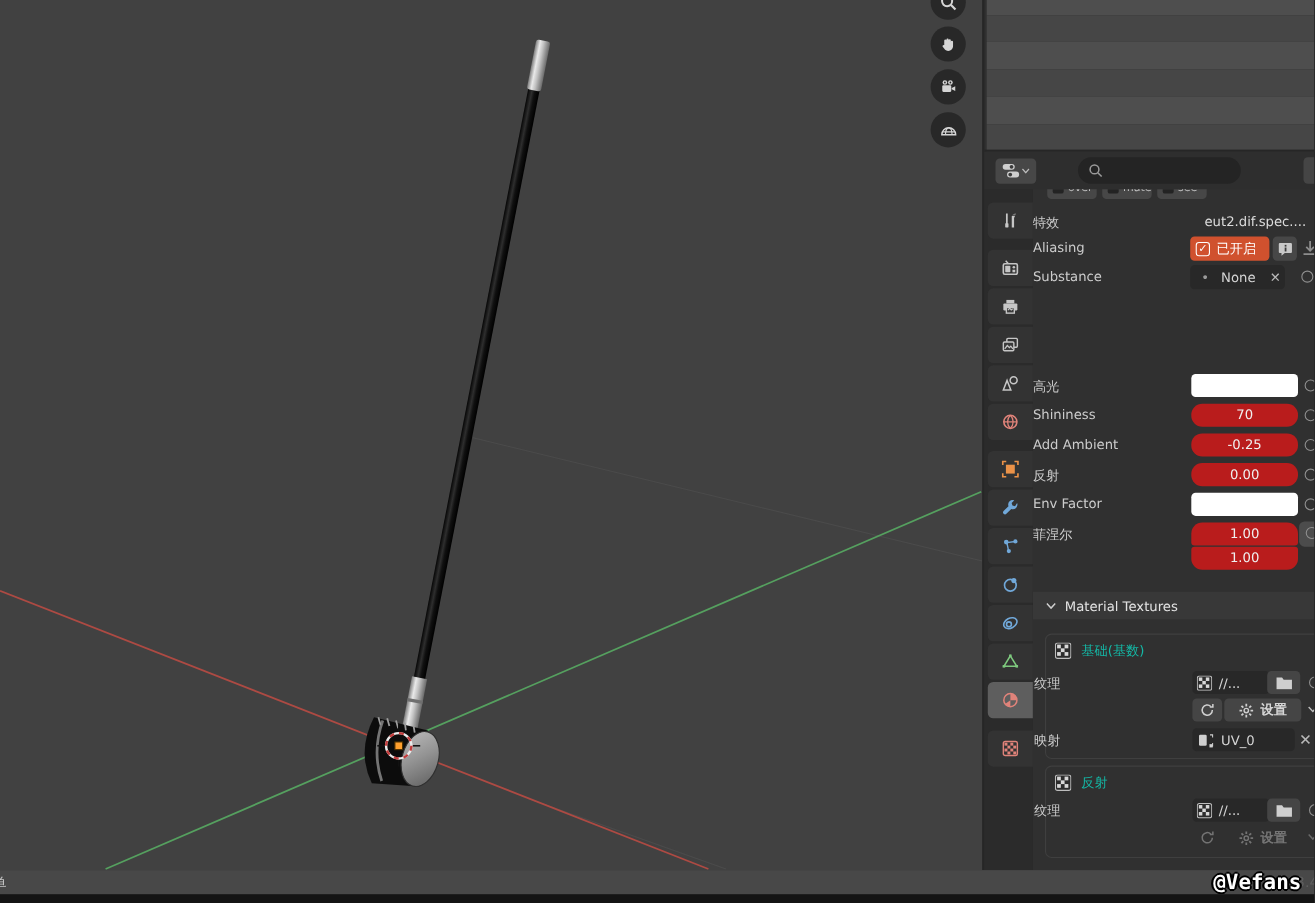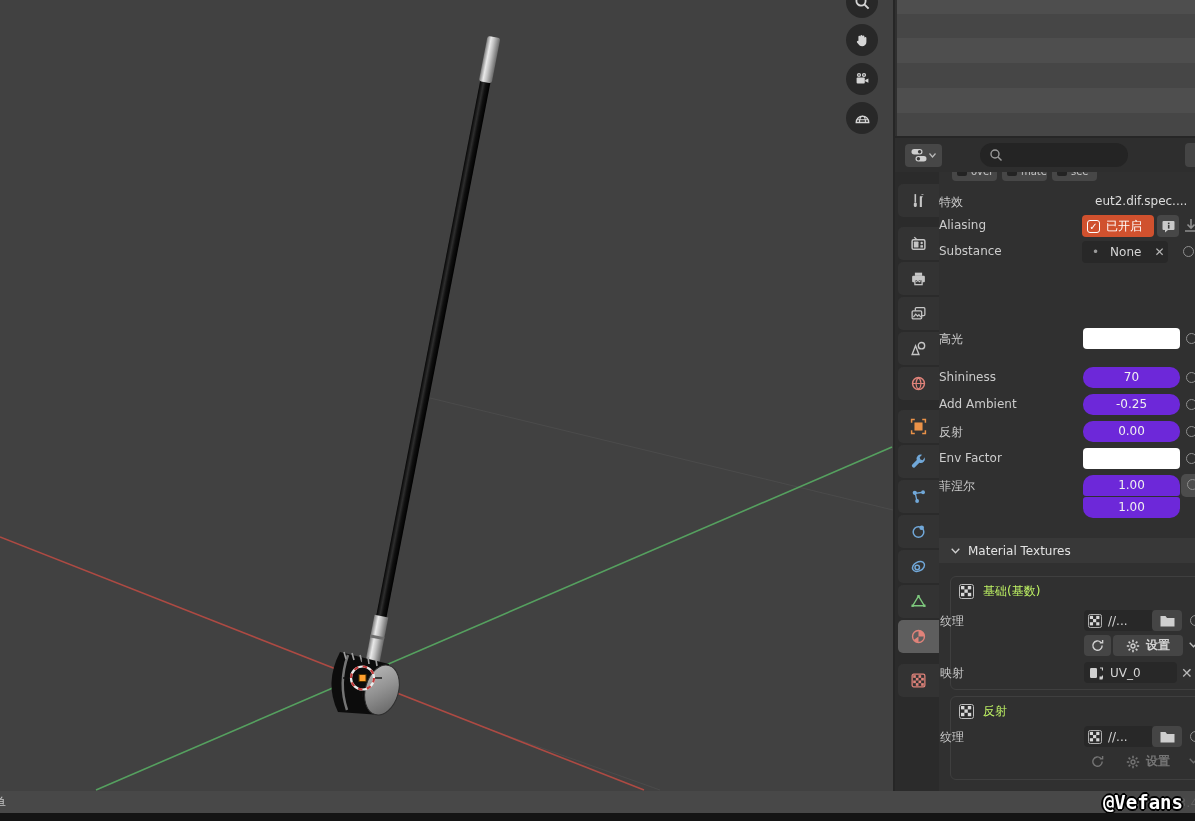--- a/index.html
+++ b/index.html
@@ -25,27 +25,27 @@
   .ptab{position:absolute;left:3px;width:41px;height:33px;border-radius:5px 0 0 5px;background:#333333;
         display:flex;align-items:center;justify-content:center;}
   .ptab.active{background:#5e5e5e;}
   
   .content{position:absolute;left:939px;top:172px;width:256px;height:619px;background:#303030;overflow:hidden;}
   .row{position:absolute;left:0;width:256px;height:22px;}
   .lbl{position:absolute;left:0;top:3px;width:133px;text-align:left;color:#cccccc;white-space:nowrap;}
   .val-text{position:absolute;left:156px;top:3px;color:#dddddd;white-space:nowrap;}
   .field{position:absolute;left:144px;top:0;width:97px;height:21px;box-sizing:border-box;}
   .color-swatch{background:#ffffff;border-radius:4px;}
-  .num{background:#6d28d9;border-radius:10px;color:#f0f0f0;text-align:center;line-height:21px;}
+  .num{background:#b91c1c;border-radius:10px;color:#f0f0f0;text-align:center;line-height:21px;}
   .num.top{border-radius:10px 10px 3px 3px;} .num.bot{border-radius:3px 3px 10px 10px;top:22px;}
   .deco{position:absolute;left:247px;top:5px;width:11px;height:11px;border:1.5px solid #8f8f8f;border-radius:50%;box-sizing:border-box;}
   .deco-btn{position:absolute;left:242px;top:-1px;width:26px;height:23px;background:#4c4c4c;border-radius:5px;}
   .sec-header{position:absolute;left:0;width:256px;height:25px;background:#383838;display:flex;align-items:center;gap:8px;padding-left:12px;box-sizing:border-box;color:#e2e2e2;}
   .subpanel{position:absolute;left:11px;width:252px;border:1px solid #3f3f3f;border-radius:6px;box-sizing:border-box;background:#303030;}
-  .sp-header{position:absolute;left:8px;top:6px;display:flex;align-items:center;gap:9px;color:#bef264;}
+  .sp-header{position:absolute;left:8px;top:6px;display:flex;align-items:center;gap:9px;color:#14b8a6;}
   .dark-field{background:#282828;border-radius:4px;color:#d5d5d5;display:flex;align-items:center;}
   .btn-gray{background:#454545;border-radius:4px;display:flex;align-items:center;justify-content:center;color:#d5d5d5;font-weight:bold;}
   .toggle-clip{position:absolute;top:-11px;width:45px;height:20px;background:#474747;border-radius:4px;
                display:flex;align-items:center;gap:4px;padding-left:5px;box-sizing:border-box;font-size:10px;color:#c4c4c4;}
   .mini-cb{width:10px;height:10px;background:#232323;border-radius:2px;flex:0 0 auto;}
   .aliasing-btn{position:absolute;left:143px;top:0;width:72px;height:22px;background:#d0512e;border-radius:4px;
                 display:flex;align-items:center;gap:6px;padding-left:5px;box-sizing:border-box;color:#ffffff;}
   .acb{width:13px;height:13px;border:1.6px solid #ffffff;border-radius:3px;box-sizing:border-box;
        display:flex;align-items:center;justify-content:center;font-size:10px;color:#ffffff;font-weight:bold;}
   .ibtn{position:absolute;left:218px;top:0;width:22px;height:22px;background:#474747;border-radius:4px;
@@ -350,21 +350,21 @@
       <span class="lbl">Substance</span>
       <div class="dark-field" style="position:absolute;left:143px;top:0;width:86px;height:22px">
         <span style="margin-left:10px;color:#9a9a9a">•</span>
         <span style="margin-left:11px">None</span>
         <span class="x-glyph" style="margin-left:13px">✕</span>
       </div>
       <span class="deco" style="left:244px"></span>
     </div>
 
 
-    <div class="row" style="top:156px">
+    <div class="row" style="top:168px">
       <span class="lbl">高光</span>
       <div class="field color-swatch"></div>
       <span class="deco"></span>
     </div>
     <div class="row" style="top:195px">
       <span class="lbl">Shininess</span>
       <div class="field num">70</div>
       <span class="deco"></span>
     </div>
     <div class="row" style="top:222px">

